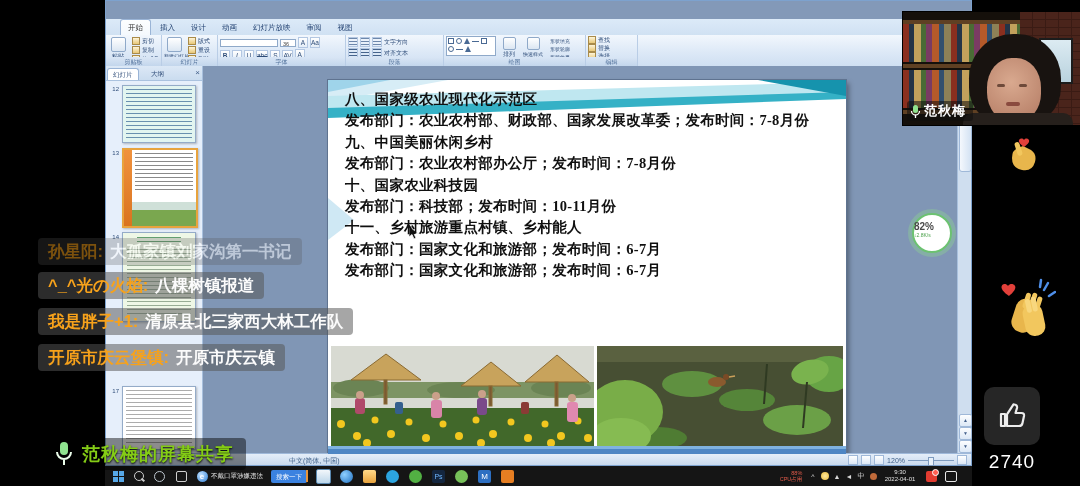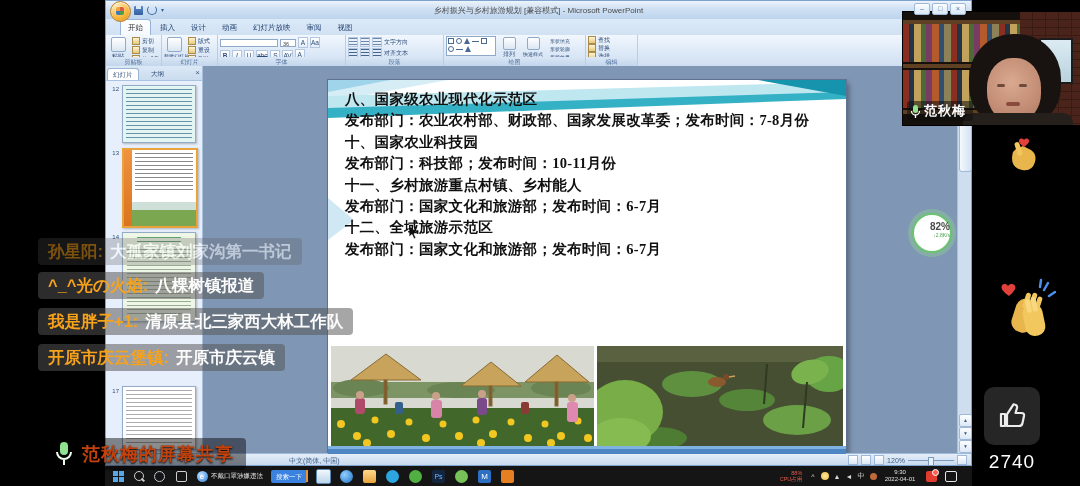--- a/index.html
+++ b/index.html
@@ -133,59 +133,45 @@
   .tvscreen{position:absolute;right:7px;top:26px;width:30px;height:42px;background:linear-gradient(#dcebf2,#b9d2de);border:2px solid #1c1c1c;}
   .hair{position:absolute;left:66px;top:22px;width:92px;height:92px;background:#181310;border-radius:48% 48% 42% 42%;}
   .face{position:absolute;left:84px;top:46px;width:54px;height:64px;background:radial-gradient(circle at 45% 38%,#d9a98f,#b9826a 80%);border-radius:46% 46% 44% 46%;}
   .face::before{content:"";position:absolute;left:10px;top:26px;width:8px;height:3px;border-radius:2px;background:#6e4a3a;box-shadow:22px 0 0 #6e4a3a;}
   .face::after{content:"";position:absolute;left:19px;top:44px;width:14px;height:4px;border-radius:2px;background:#8a4a3e;}
   .shoulder{position:absolute;left:60px;bottom:-4px;width:110px;height:16px;background:#26201c;border-radius:10px 10px 0 0;}
   .nametag{position:absolute;left:4px;bottom:4px;display:flex;align-items:center;gap:3px;background:rgba(15,15,15,.55);border-radius:3px;padding:1px 7px 1px 3px;}
   .nametxt{color:#fff;font-size:13px;font-weight:700;letter-spacing:1px;}
 
   .netbadge{position:absolute;left:912px;top:213px;width:36px;height:36px;border-radius:50%;background:#fff;
-    border:2px solid #6cc271;box-shadow:0 0 0 4px rgba(140,205,150,.45);text-align:right;box-sizing:content-box;}
+    border:2px solid #6cc271;box-shadow:0 0 0 4px rgba(140,205,150,.45);text-align:left;box-sizing:content-box;}
   .netpct{font-size:10px;font-weight:700;color:#4a4a4a;margin-top:7px;line-height:10px;}
   .netspd{font-size:5px;color:#4aa14a;line-height:7px;}
 
   .like{position:absolute;left:984px;top:387px;width:56px;height:58px;background:#262626;border-radius:10px;display:flex;align-items:center;justify-content:center;}
   .likecount{position:absolute;left:980px;top:451px;width:64px;text-align:center;color:#fff;font-size:19px;letter-spacing:1px;}
 
   .chatmsg{position:absolute;left:38px;height:27px;line-height:27px;background:rgba(85,85,85,.52);border-radius:4px;
            padding:0 10px;font-size:16.5px;font-weight:700;white-space:nowrap;}
   .cname{color:#f7a21b;}
   .ctext{color:#fbfbfb;margin-left:7px;}
 
   .share{position:absolute;left:46px;top:438px;display:flex;align-items:center;gap:8px;background:rgba(0,0,0,.45);
          border-radius:4px;padding:3px 12px 3px 8px;}
-  .sharetxt{color:#c2410c;font-size:18px;font-weight:700;text-shadow:0 1px 2px #000;letter-spacing:1px;}
+  .sharetxt{color:#84cc16;font-size:18px;font-weight:700;text-shadow:0 1px 2px #000;letter-spacing:1px;}
 </style>
 </head>
 <body>
 
 <div class="stage">
 
   <div class="screen">
 
     <div class="ppt">
 
-      <div class="titlebar">
-        <div class="office-btn"></div>
-        <div class="qat">
-          <span class="ic-save"></span>
-          <span class="ic-undo"></span>
-          <span class="ic-caret">▾</span>
-        </div>
-        <div class="ppt-title">乡村振兴与乡村旅游规划 [兼容模式] - Microsoft PowerPoint</div>
-        <div class="win-controls">
-          <span class="wbtn">–</span>
-          <span class="wbtn">□</span>
-          <span class="wbtn">×</span>
-        </div>
-      </div>
 
       <div class="tabs">
         <span class="tab active">开始</span>
         <span class="tab">插入</span>
         <span class="tab">设计</span>
         <span class="tab">动画</span>
         <span class="tab">幻灯片放映</span>
         <span class="tab">审阅</span>
         <span class="tab">视图</span>
       </div>
@@ -365,25 +351,26 @@
             <polygon points="0,16 518,2 518,14 0,32" fill="#bfe7f0"></polygon>
             <polygon points="0,28 518,12 518,19 0,38" fill="#35b1c6"></polygon>
             <polygon points="430,0 518,0 518,16" fill="#1693ad"></polygon>
             <polygon points="0,118 26,140 0,160" fill="#cfe8f4"></polygon>
             <rect x="0" y="366" width="518" height="8" fill="#4e86c4"></rect>
             <rect x="0" y="366" width="518" height="3" fill="#7fb2e0"></rect>
           </svg>
           <div class="slide-lines">
             <div class="sline">八、国家级农业现代化示范区</div>
             <div class="sline">发布部门：农业农村部、财政部、国家发展改革委；发布时间：7-8月份</div>
+            <div class="sline">九、中国美丽休闲乡村</div>
+            <div class="sline">发布部门：农业农村部办公厅；发布时间：7-8月份</div>
             <div class="sline">十、国家农业科技园</div>
             <div class="sline">发布部门：科技部；发布时间：10-11月份</div>
             <div class="sline">十一、乡村旅游重点村镇、乡村能人</div>
             <div class="sline">发布部门：国家文化和旅游部；发布时间：6-7月</div>
-            <div class="sline">十二、全域旅游示范区</div>
             <div class="sline">发布部门：国家文化和旅游部；发布时间：6-7月</div>
           </div>
           <div class="photos">
             <svg width="263" height="100" viewBox="0 0 263 100">
               <rect width="263" height="100" fill="#d8dad2"></rect>
               <rect y="36" width="263" height="16" fill="#7d9464"></rect>
               <ellipse cx="30" cy="42" rx="28" ry="9" fill="#6b8454"></ellipse>
                 <ellipse cx="130" cy="44" rx="34" ry="8" fill="#6b8454"></ellipse>
                 <ellipse cx="230" cy="42" rx="30" ry="9" fill="#6b8454"></ellipse>
               <rect y="62" width="263" height="38" fill="#41682a"></rect>

